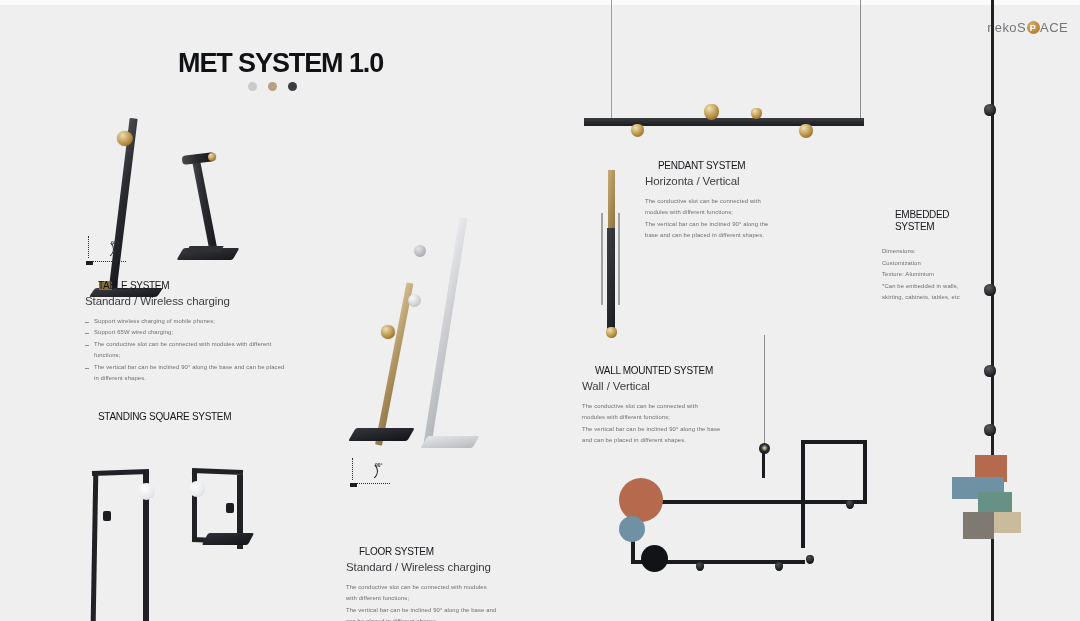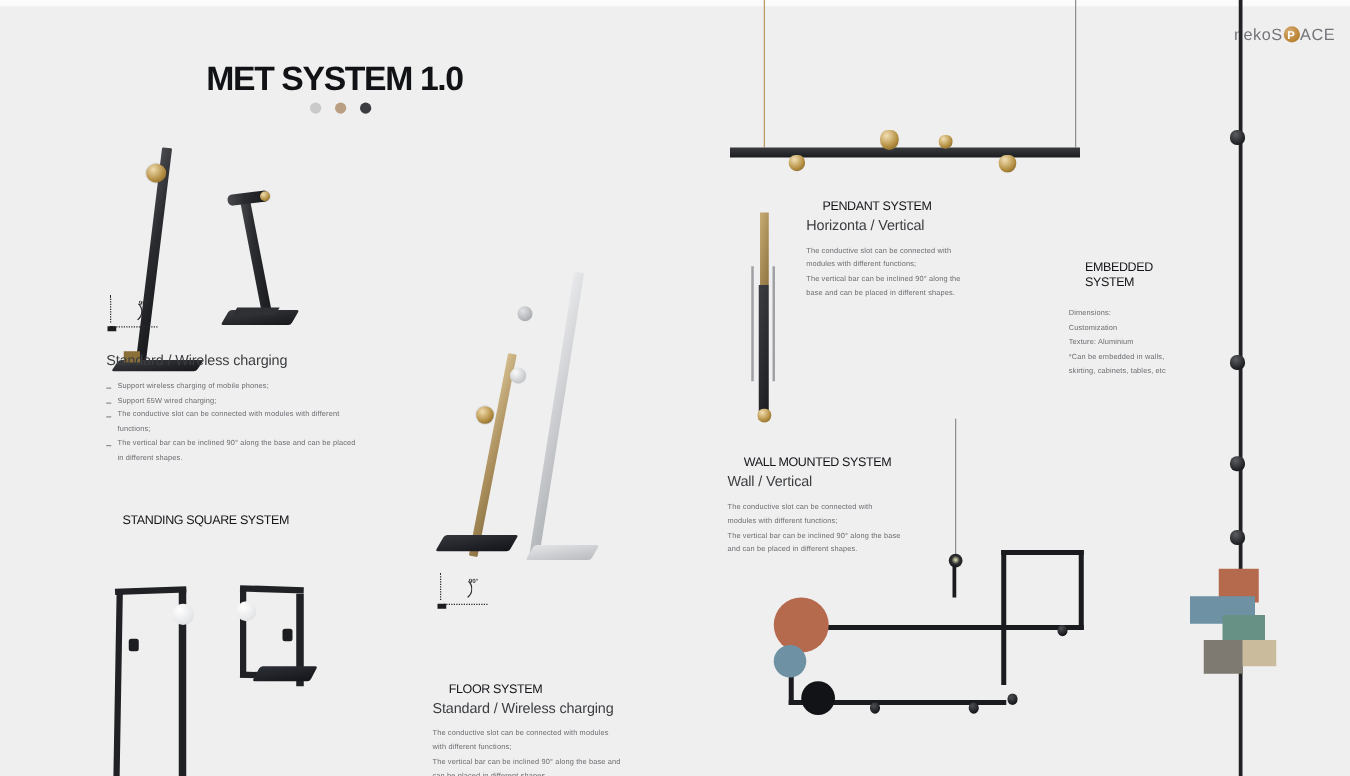--- a/index.html
+++ b/index.html
@@ -37,21 +37,21 @@
     content:""; position:absolute; left:0; top:6px;
     width:4px; height:1px; background:#8d9095;
   }
   .bullets li.cont { padding-left:9px; }
   .bullets li.cont::before { display:none; }
 
   .block { position:absolute; }
 
   
   #main-title {
-    position:absolute; left:165px; top:48px;
+    position:absolute; left:178px; top:48px;
     font-size:27px; font-weight:bold; color:#111215;
     letter-spacing:-1.1px;
   }
   #dots { position:absolute; left:248px; top:82px; display:flex; gap:11px; }
   #dots span { width:9px; height:9px; border-radius:50%; display:block; }
 
   
   #logo {
     position:absolute; right:12px; top:20px;
     font-size:13px; color:#6f7073; letter-spacing:0.4px;
@@ -197,20 +197,21 @@
 
   <div class="rotdiag" style="left:85px;top:236px;">
     <div class="vdot"></div>
     <div class="hdot"></div>
     <div class="arc"></div>
     <div class="base"></div>
     <div class="ang">90°</div>
   </div>
 
   <div class="block" style="left:85px;top:280px;width:235px;">
+    <div class="sys-title">TABLE SYSTEM</div>
     <div class="sys-sub">Standard / Wireless charging</div>
     <ul class="bullets">
       <li>Support wireless charging of mobile phones;</li>
       <li>Support 65W wired charging;</li>
       <li>The conductive slot can be connected with modules with different</li>
       <li class="cont">functions;</li>
       <li>The vertical bar can be inclined 90° along the base and can be placed</li>
       <li class="cont">in different shapes.</li>
     </ul>
   </div>
@@ -323,21 +324,21 @@
     <div class="circ" style="left:619px;top:478px;width:44px;height:44px;background:#b66a4d;"></div>
     <div class="circ" style="left:619px;top:516px;width:26px;height:26px;background:#6e91a4;"></div>
     <div class="circ" style="left:641px;top:545px;width:27px;height:27px;background:#121316;"></div>
 
     <div class="wlamp" style="left:846px;top:500px;"></div>
     <div class="wlamp" style="left:806px;top:555px;"></div>
     <div class="wlamp" style="left:775px;top:562px;"></div>
     <div class="wlamp" style="left:696px;top:562px;"></div>
   </div>
 
-  <div class="block" style="left:855px;top:209px;width:100px;">
+  <div class="block" style="left:882px;top:209px;width:100px;">
     <div class="sys-title">EMBEDDED
 SYSTEM</div>
     <div class="sys-body" style="margin-top:14px;">
       <p>Dimensions:</p>
       <p>Customization</p>
       <p>Texture: Aluminium</p>
       <p>*Can be embedded in walls,</p>
       <p>skirting, cabinets, tables, etc</p>
     </div>
   </div>

